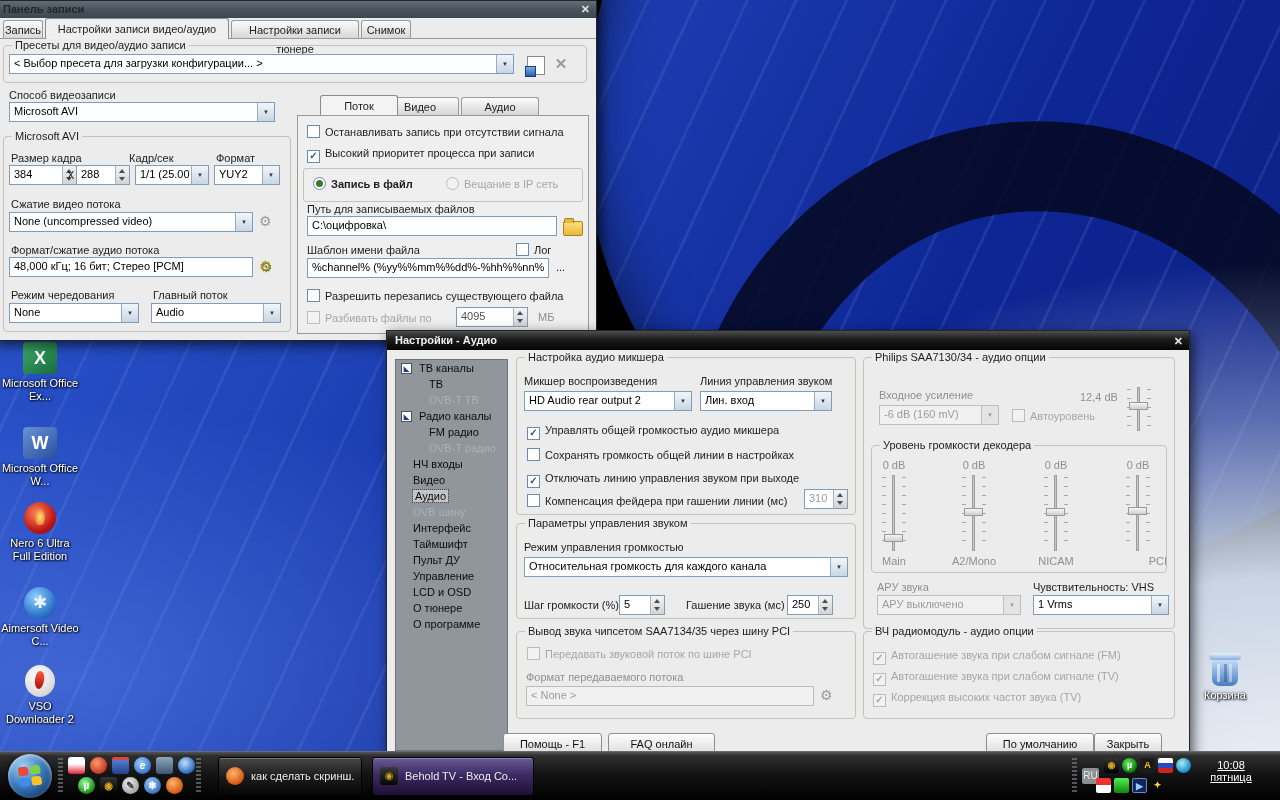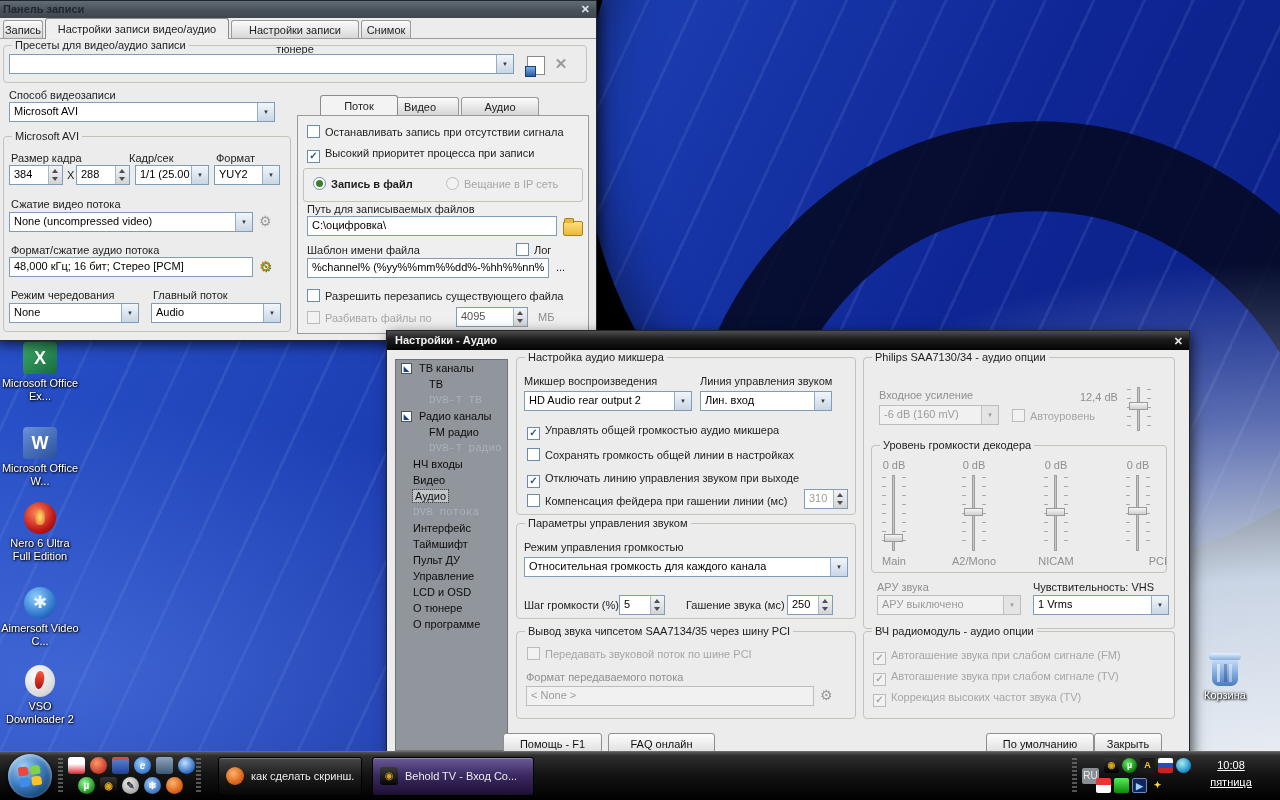--- a/index.html
+++ b/index.html
@@ -91,21 +91,21 @@
   .vsl{position:absolute;width:26px;}
   .vsl .track{position:absolute;left:50%;top:2px;bottom:2px;width:3px;margin-left:-2px;background:#c6c6c6;border:1px solid #9e9e9e;box-sizing:border-box;}
   .vsl .ticks{position:absolute;top:4px;bottom:4px;width:4px;background:repeating-linear-gradient(to bottom,#a8a8a8 0 1px,rgba(0,0,0,0) 1px 9px);}
   .vsl .ticks.l{left:1px;} .vsl .ticks.r{right:1px;}
   .vsl .thumb{position:absolute;left:3px;width:19px;height:8px;background:linear-gradient(#f5f5f5,#cfcfcf);border:1px solid #9a9a9a;box-sizing:border-box;}
   
   .tree{position:absolute;background:#90969c;border:1px solid #6d7378;box-sizing:border-box;overflow:hidden;}
   .titem{height:16px;line-height:16px;white-space:nowrap;position:relative;color:#0c0c0c;padding-left:17px;}
   .titem.haskb{padding-left:23px;}
   .titem.child{padding-left:33px;}
-  .titem.dis{color:#aab1b7;font-family:Liberation Mono, monospace;}
+  .titem.dis{color:#aab1b7;}
   .titem.sel .seltx{background:#c1c5c9;outline:1px dotted #4a4a4a;padding:0 2px;}
   .tcb{position:absolute;left:5px;top:3px;width:9px;height:9px;background:#fff;border:1px solid #4a5560;font-size:8px;line-height:9px;text-align:center;color:#1c3f8f;font-weight:bold;}
   .tcb::before{content:"◣";font-size:7px;}
   
   .icon-save{position:absolute;width:16px;height:17px;background:#fff;border:1px solid #8a8a8a;}
   .icon-save::after{content:"";position:absolute;left:-3px;bottom:-3px;width:9px;height:9px;background:linear-gradient(#7ab0e8,#2a5ca8);border:1px solid #1c3c70;}
   .icon-delx{position:absolute;width:18px;height:18px;color:#9a9a9a;font-size:15px;font-weight:bold;line-height:18px;text-align:center;}
   .icon-delx::before{content:"✕";}
   .icon-gear{position:absolute;font-size:14px;line-height:16px;}
   .icon-folder{position:absolute;width:18px;height:13px;background:linear-gradient(#ffe07a,#e8b93c);border:1px solid #a8821e;border-radius:2px;}
@@ -126,21 +126,21 @@
   .ql{position:absolute;width:17px;height:17px;border-radius:3px;text-align:center;line-height:17px;font-size:10px;color:#fff;font-weight:bold;}
   .task{position:absolute;top:5px;height:37px;border:1px solid #000;border-radius:3px;color:#ececec;
     background:linear-gradient(#474747,#1c1c1c 50%,#060606);box-shadow:inset 0 1px 0 rgba(255,255,255,.25);}
   .task.active{background:linear-gradient(#6a5a96,#3c2a63 45%,#1d1033);}
   .task .ticn{position:absolute;left:7px;top:9px;width:18px;height:18px;border-radius:3px;}
   .task .ttx{position:absolute;left:32px;top:0;right:6px;line-height:37px;white-space:nowrap;overflow:hidden;}
   .tray-ic{position:absolute;width:15px;height:15px;border-radius:2px;text-align:center;line-height:15px;font-size:9px;color:#fff;font-weight:bold;}
   .lang{position:absolute;width:17px;height:16px;background:#8a8f94;border-radius:2px;color:#e8e8e8;text-align:center;line-height:16px;font-size:10px;}
   .clock{position:absolute;right:6px;top:0;width:86px;height:64px;color:#fff;text-align:center;text-decoration:underline;}
   .clock .t1{margin-top:7px;}
-  .clock .t2{margin-top:5px;}
+  .clock .t2{}
 </style>
 </head>
 <body>
 
 <div class="wp">
   <div class="streaks"></div>
   <div class="swoosh1"></div>
   <div class="swoosh2"></div>
   <div class="glow"></div>
   <div class="corner"></div>
@@ -180,38 +180,39 @@
   <div class="tab" style="left:8px;top:19px;width:40px"><span>Запись</span></div>
   <div class="tab active" style="left:50px;top:17px;width:184px"><span>Настройки записи видео/аудио</span></div>
   <div class="tab" style="left:236px;top:19px;width:128px"><span>Настройки записи тюнере</span></div>
   <div class="tab" style="left:366px;top:19px;width:50px"><span>Снимок</span></div>
   <div style="position:absolute;left:0;top:37px;right:0;height:1px;background:#9a9a9a"></div>
 
   <div class="grp" style="left:8px;top:44px;width:584px;height:38px">
     <span class="lg">Пресеты для видео/аудио записи</span>
   </div>
   <div class="combo" style="left:14px;top:53px;width:505px">
+    <span class="tx">&lt; Выбор пресета для загрузки конфигурации... &gt;</span>
     <span class="cbtn"></span>
   </div>
   <span class="icon-save" style="left:532px;top:55px"></span>
   <span class="icon-delx" style="left:557px;top:54px"></span>
 
   <div class="lbl" style="left:14px;top:88px">Способ видеозаписи</div>
   <div class="combo" style="left:14px;top:101px;width:266px">
     <span class="tx">Microsoft AVI</span>
     <span class="cbtn"></span>
   </div>
 
   <div class="grp" style="left:8px;top:135px;width:288px;height:196px">
     <span class="lg">Microsoft AVI</span>
   </div>
   <div class="lbl" style="left:16px;top:151px">Размер кадра</div>
   <div class="lbl" style="left:134px;top:151px">Кадр/сек</div>
   <div class="lbl" style="left:221px;top:151px">Формат</div>
-  <div class="spin" style="left:14px;top:164px;width:54px">
+  <div class="spin" style="left:14px;top:164px;width:68px">
     <span class="tx">384</span>
       <span class="arr"></span>
   </div>
   <div class="lbl" style="left:72px;top:168px">X</div>
   <div class="spin" style="left:81px;top:164px;width:54px">
     <span class="tx">288</span>
       <span class="arr"></span>
   </div>
   <div class="combo" style="left:140px;top:164px;width:74px">
     <span class="tx">1/1 (25.00)</span>
@@ -296,21 +297,21 @@
   <div class="tree" style="left:8px;top:28px;width:113px;height:392px">
     <div class="titem haskb"><span class="tcb"></span><span>ТВ каналы</span></div>
     <div class="titem child"><span>ТВ</span></div>
     <div class="titem child dis"><span>DVB-T ТВ</span></div>
     <div class="titem haskb"><span class="tcb"></span><span>Радио каналы</span></div>
     <div class="titem child"><span>FM радио</span></div>
     <div class="titem child dis"><span>DVB-T радио</span></div>
     <div class="titem"><span>НЧ входы</span></div>
     <div class="titem"><span>Видео</span></div>
     <div class="titem sel"><span class="seltx">Аудио</span></div>
-    <div class="titem dis"><span>DVB потока</span></div>
+    <div class="titem dis"><span>DVB шину</span></div>
     <div class="titem"><span>Интерфейс</span></div>
     <div class="titem"><span>Таймшифт</span></div>
     <div class="titem"><span>Пульт ДУ</span></div>
     <div class="titem"><span>Управление</span></div>
     <div class="titem"><span>LCD и OSD</span></div>
     <div class="titem"><span>О тюнере</span></div>
     <div class="titem"><span>О программе</span></div>
   </div>
 
   <div class="grp" style="left:129px;top:26px;width:340px;height:158px">

